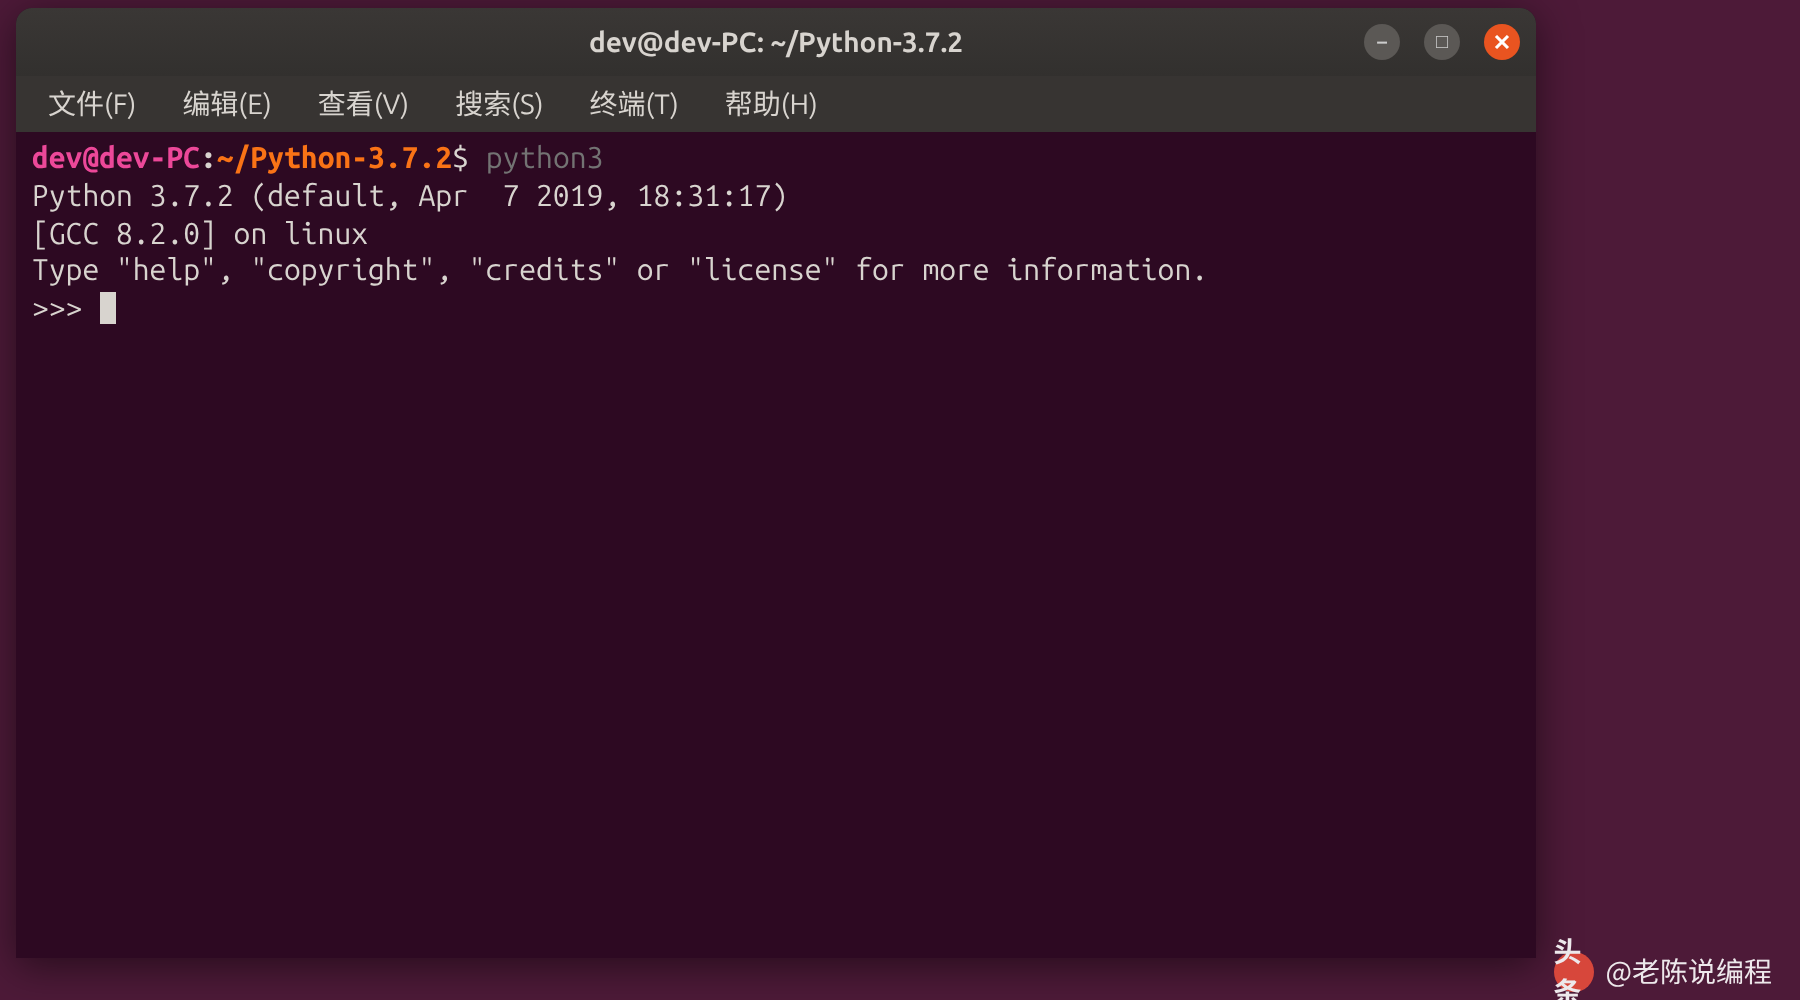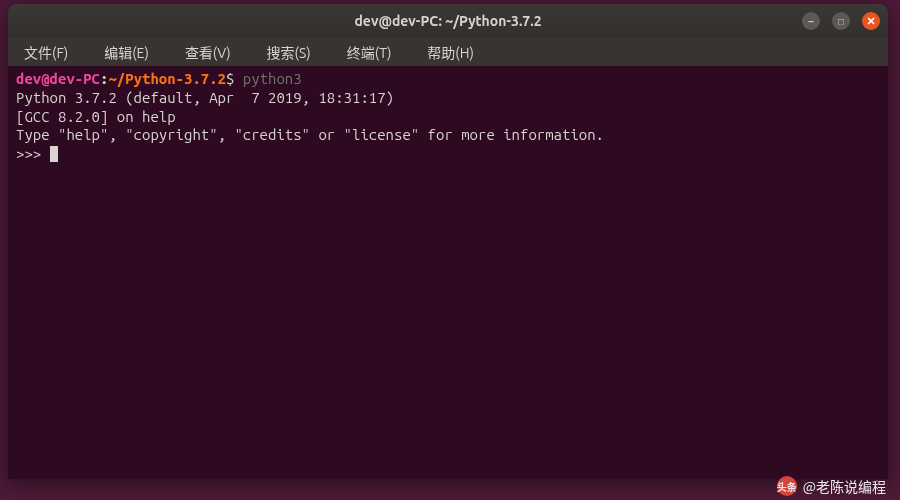--- a/index.html
+++ b/index.html
@@ -8,21 +8,21 @@
       height: 500px;
       background: #4d1a38;
       font-family: "Ubuntu Mono", "DejaVu Sans Mono", monospace;
       overflow: hidden;
       position: relative;
     }
     .window {
       position: absolute;
       left: 8px;
       top: 4px;
-      width: 880px;
+      width: 760px;
       height: 475px;
       background: #2d0922;
       border-radius: 8px 8px 0 0;
       box-shadow: 0 4px 20px rgba(0,0,0,0.5);
       display: flex;
       flex-direction: column;
     }
     .titlebar {
       height: 34px;
       background: linear-gradient(#3a3735, #32302e);
@@ -67,21 +67,21 @@
     }
     .menubar {
       height: 28px;
       background: #373432;
       display: flex;
       align-items: center;
       padding: 0 8px;
       font-family: Ubuntu, "Noto Sans CJK SC", sans-serif;
       font-size: 14px;
       color: #d8d4cf;
-      gap: 20px;
+      gap: 7px;
     }
     .menuitem {
       padding: 2px 8px;
       cursor: pointer;
     }
     .terminal {
       flex: 1;
       background: #2d0922;
       padding: 4px 8px;
       color: #d8d4cf;
@@ -115,21 +115,21 @@
     }
     .wm-icon {
       width: 20px;
       height: 20px;
       border-radius: 50%;
       background: #e74c3c;
       color: #fff;
       display: flex;
       align-items: center;
       justify-content: center;
-      font-size: 10px;
+      font-size: 14px;
       font-weight: bold;
     }
   </style>
 </head>
 <body>
 
 <div class="window">
   <div class="titlebar">
     <span>dev@dev-PC: ~/Python-3.7.2</span>
     <div class="window-controls">
@@ -143,21 +143,21 @@
     <div class="menuitem">文件(F)</div>
     <div class="menuitem">编辑(E)</div>
     <div class="menuitem">查看(V)</div>
     <div class="menuitem">搜索(S)</div>
     <div class="menuitem">终端(T)</div>
     <div class="menuitem">帮助(H)</div>
   </div>
 
   <div class="terminal"><span class="prompt-user">dev@dev-PC</span><span class="prompt-colon">:</span><span class="prompt-path">~/Python-3.7.2</span><span class="prompt-dollar">$</span><span class="cmd"> python3</span>
 <span>Python 3.7.2 (default, Apr  7 2019, 18:31:17)</span>
-<span>[GCC 8.2.0] on help</span>
+<span>[GCC 8.2.0] on linux</span>
 <span>Type "help", "copyright", "credits" or "license" for more information.</span>
 <span>&gt;&gt;&gt; </span><span class="cursor"></span></div>
 </div>
 
 <div class="watermark">
   <div class="wm-icon">头条</div>
   <span>@老陈说编程</span>
 </div>
 
 </body></html>

